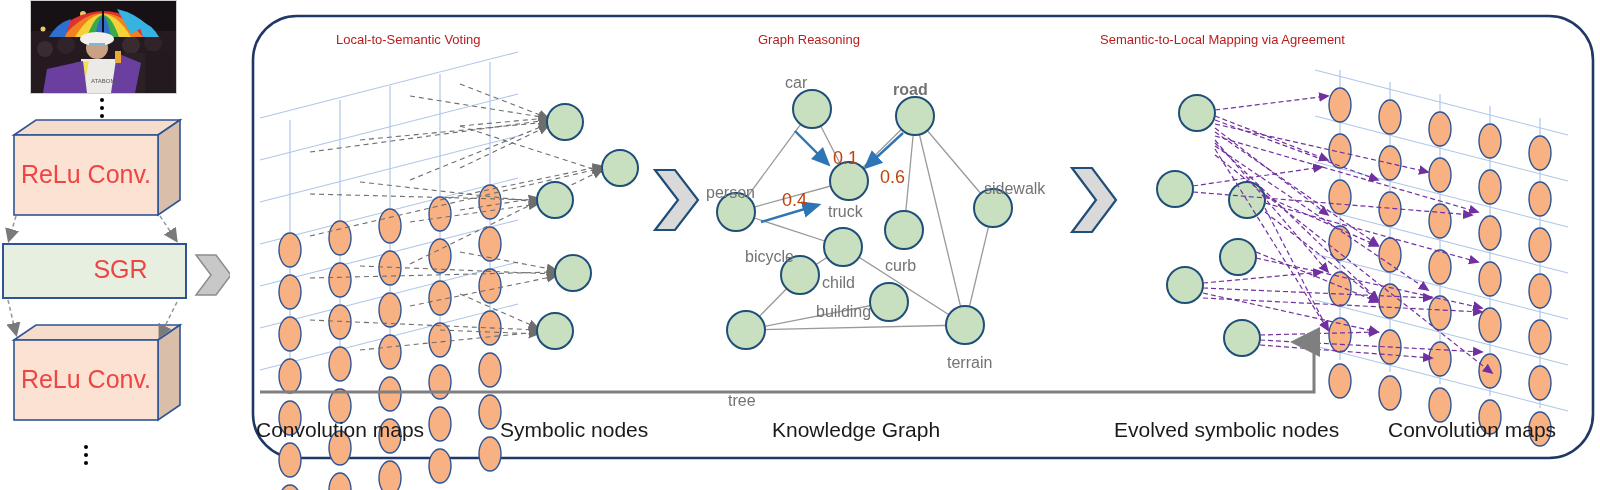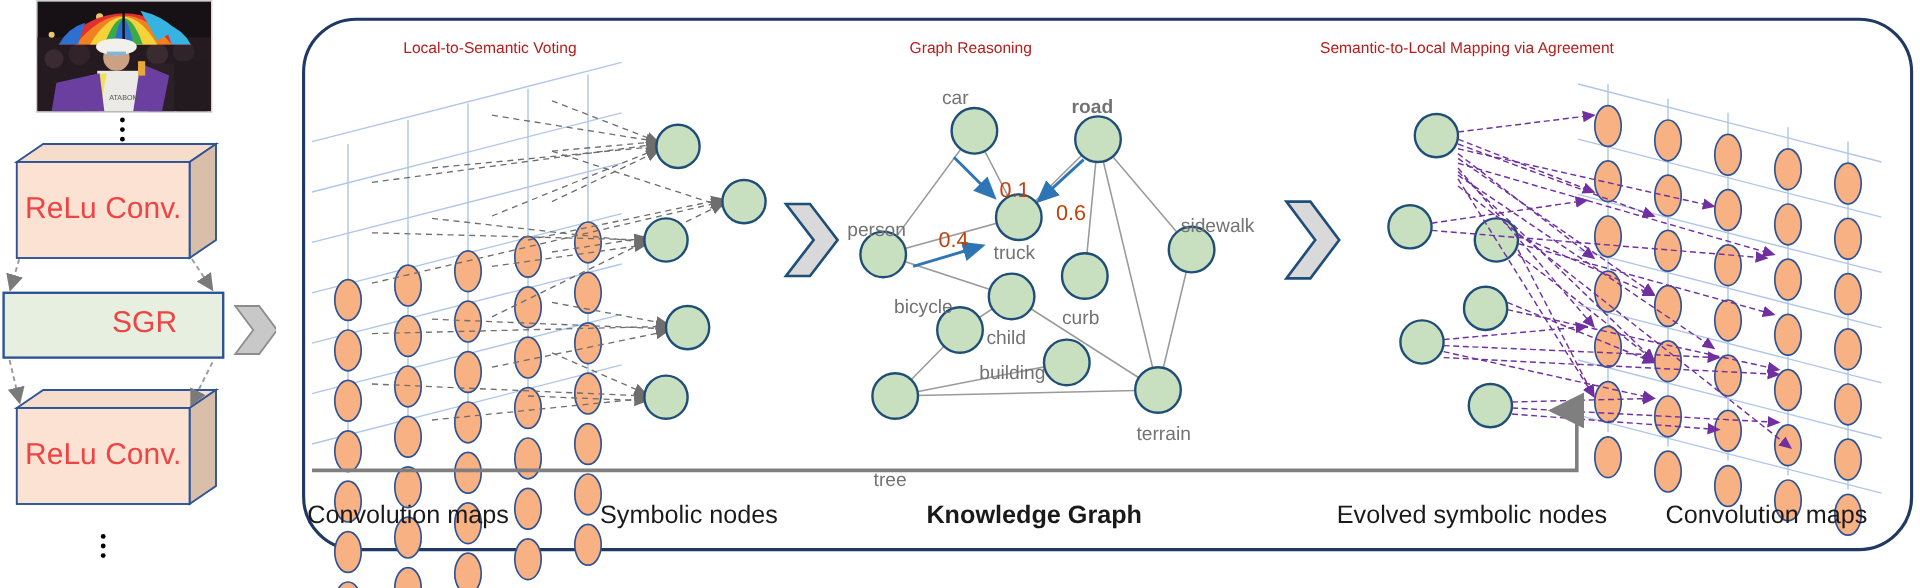--- a/index.html
+++ b/index.html
@@ -362,21 +362,21 @@
 
     <path d="M10,392 L1064,392 L1064,342" stroke="#7F7F7F" stroke-width="3" fill="none" marker-end="url(#fbArrow)"></path>
   </svg>
 
   <div class="lbl section-title" style="left:336px;top:32px;">Local-to-Semantic Voting</div>
   <div class="lbl section-title" style="left:1100px;top:32px;">Semantic-to-Local Mapping via Agreement</div>
   <div class="lbl section-title" style="left:758px;top:32px;">Graph Reasoning</div>
 
   <div class="lbl bottom-label" style="left:256px;top:418px;">Convolution maps</div>
   <div class="lbl bottom-label" style="left:500px;top:418px;">Symbolic nodes</div>
-  <div class="lbl bottom-label" style="left:772px;top:418px;font-weight:bold;">Knowledge Graph</div>
+  <div class="lbl bottom-label" style="left:772px;top:418px;">Knowledge Graph</div>
   <div class="lbl bottom-label" style="left:1114px;top:418px;">Evolved symbolic nodes</div>
   <div class="lbl bottom-label" style="left:1388px;top:418px;">Convolution maps</div>
 
   <div id="kgLabels">
       <div class="lbl node-label" style="left: 785px; top: 74px;">car</div>
       <div class="lbl node-label" style="left: 893px; top: 81px; font-weight: bold;">road</div>
       <div class="lbl node-label" style="left: 828px; top: 203px;">truck</div>
       <div class="lbl node-label" style="left: 706px; top: 184px;">person</div>
       <div class="lbl node-label" style="left: 984px; top: 180px;">sidewalk</div>
       <div class="lbl node-label" style="left: 885px; top: 257px;">curb</div>

